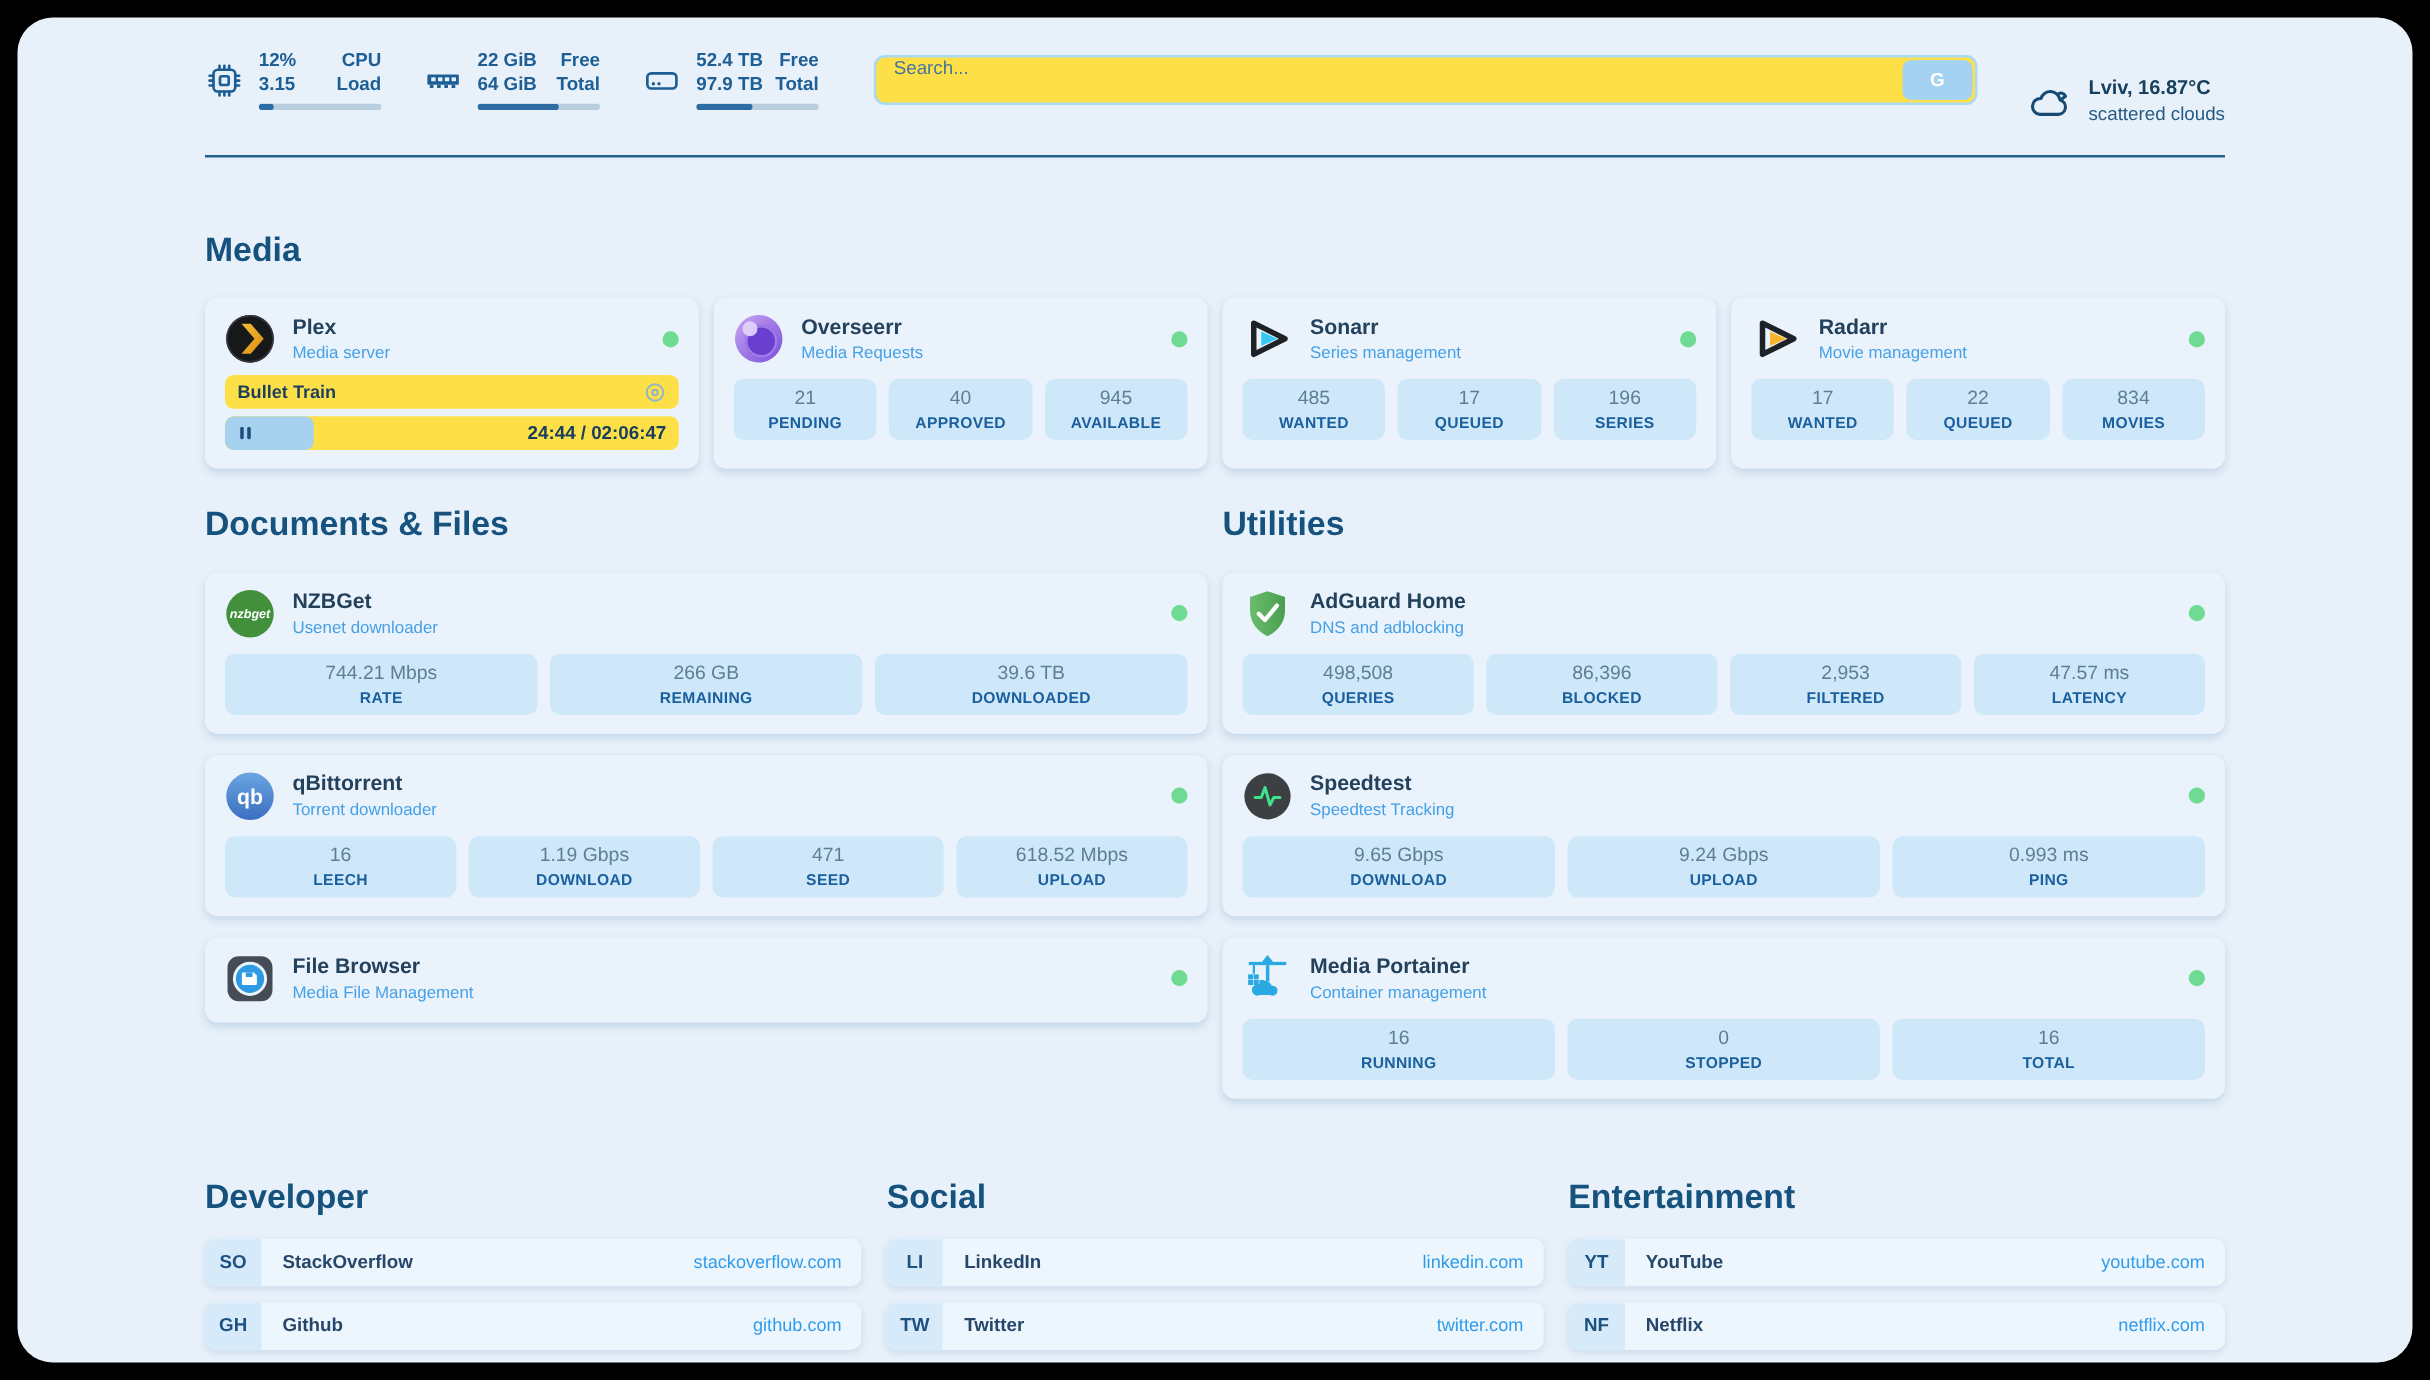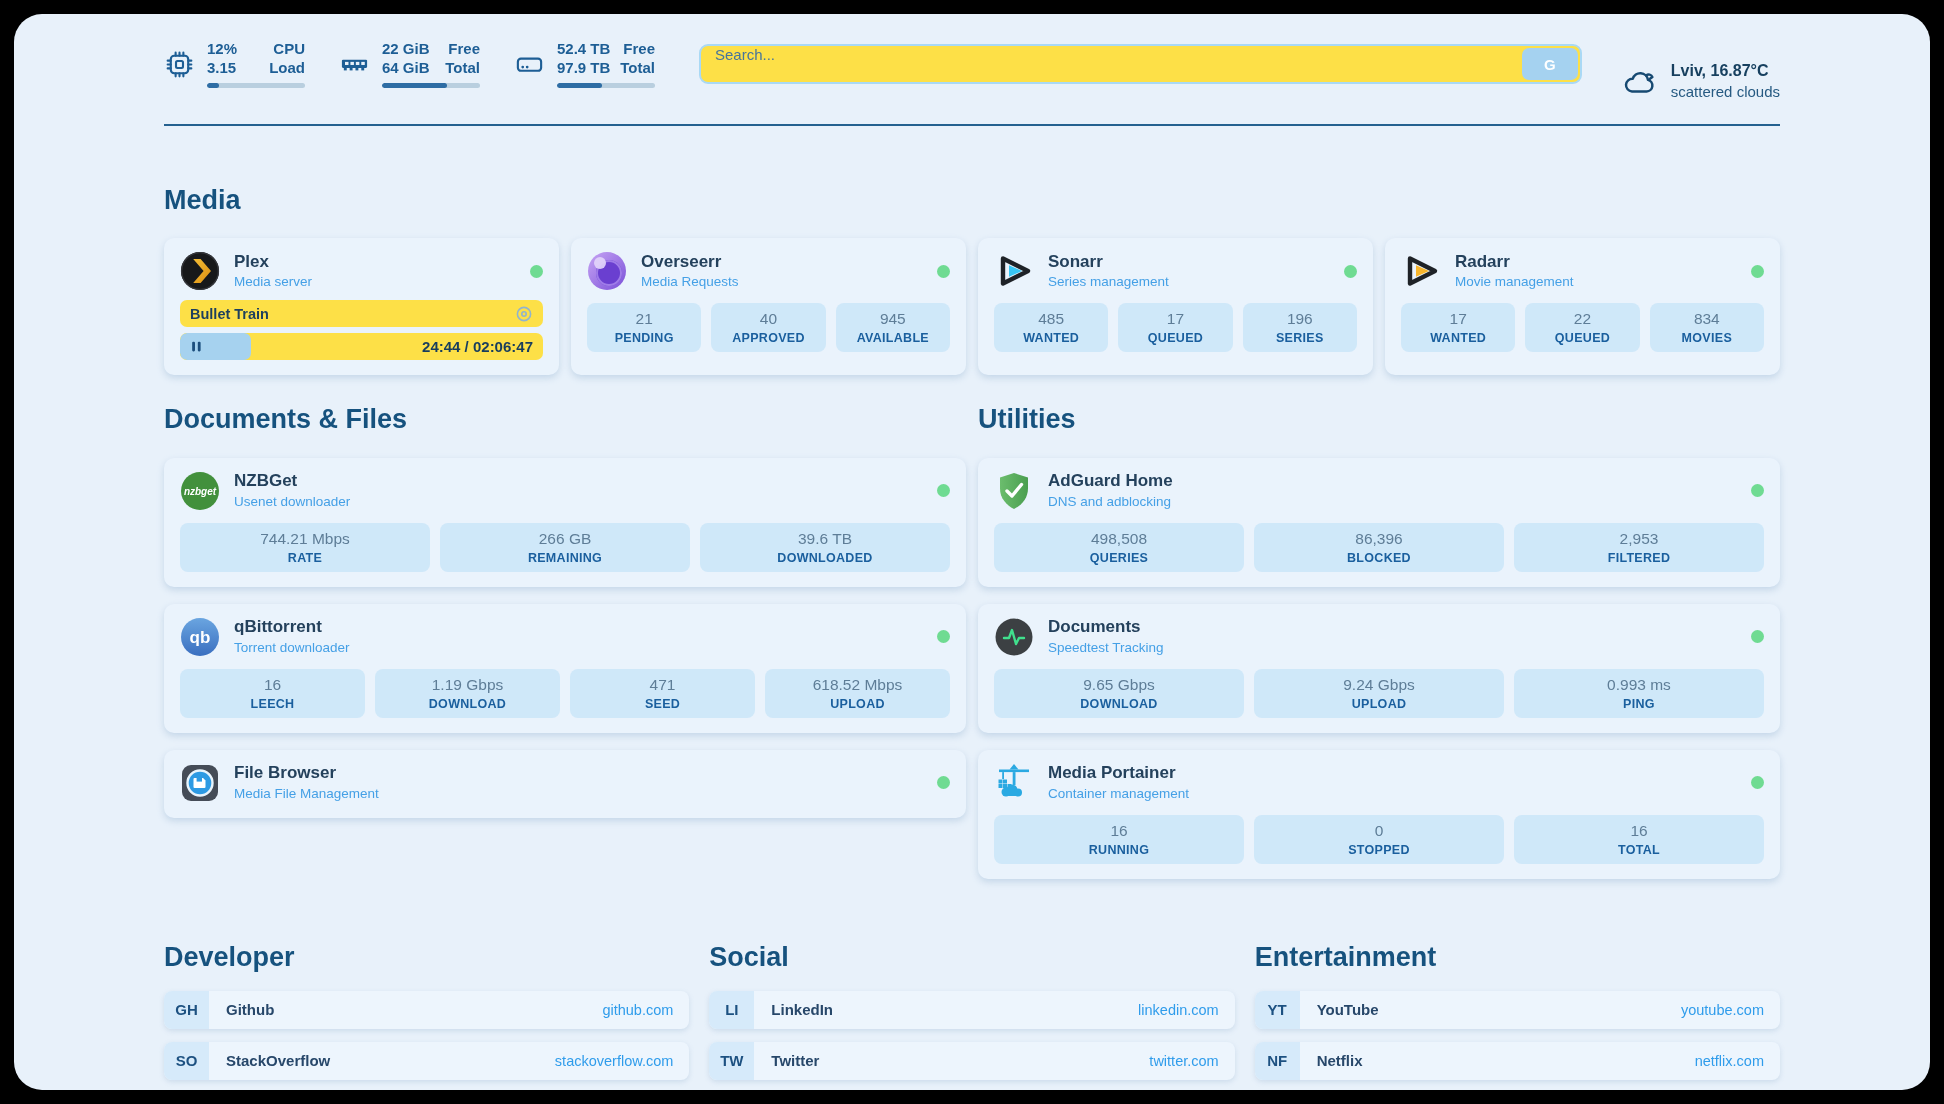--- a/index.html
+++ b/index.html
@@ -453,33 +453,37 @@
             <div class="stat-label">QUERIES</div>
           </div>
           <div class="stat-box">
             <div class="stat-value">86,396</div>
             <div class="stat-label">BLOCKED</div>
           </div>
           <div class="stat-box">
             <div class="stat-value">2,953</div>
             <div class="stat-label">FILTERED</div>
           </div>
+          <div class="stat-box">
+            <div class="stat-value">47.57 ms</div>
+            <div class="stat-label">LATENCY</div>
+          </div>
         </div>
       </div>
 
       <div class="card">
         <div class="card-head">
           <span class="app-icon">
             <svg viewBox="0 0 40 40">
               <circle cx="20" cy="20" r="18.5" fill="#3c4043"></circle>
               <path d="M10 21h5l3-8 4 14 3-6h5" stroke="#40e08d" stroke-width="2.4" fill="none" stroke-linecap="round" stroke-linejoin="round"></path>
             </svg>
           </span>
           <div class="app-meta">
-            <div class="app-title">Documents</div>
+            <div class="app-title">Speedtest</div>
             <div class="app-sub">Speedtest Tracking</div>
           </div>
           <span class="status-dot"></span>
         </div>
         <div class="stats-row">
           <div class="stat-box">
             <div class="stat-value">9.65 Gbps</div>
             <div class="stat-label">DOWNLOAD</div>
           </div>
           <div class="stat-box">
@@ -534,28 +538,28 @@
         </div>
       </div>
     </div>
   </div>
 
   <div class="links-grid">
 
     <div class="links-col">
       <h2 class="section-heading">Developer</h2>
       <div class="link-row">
+        <span class="link-badge">SO</span>
+        <span class="link-name">StackOverflow</span>
+        <span class="link-url">stackoverflow.com</span>
+      </div>
+      <div class="link-row">
         <span class="link-badge">GH</span>
         <span class="link-name">Github</span>
         <span class="link-url">github.com</span>
-      </div>
-      <div class="link-row">
-        <span class="link-badge">SO</span>
-        <span class="link-name">StackOverflow</span>
-        <span class="link-url">stackoverflow.com</span>
       </div>
 
     </div>
 
     <div class="links-col">
       <h2 class="section-heading">Social</h2>
       <div class="link-row">
         <span class="link-badge">LI</span>
         <span class="link-name">LinkedIn</span>
         <span class="link-url">linkedin.com</span>

